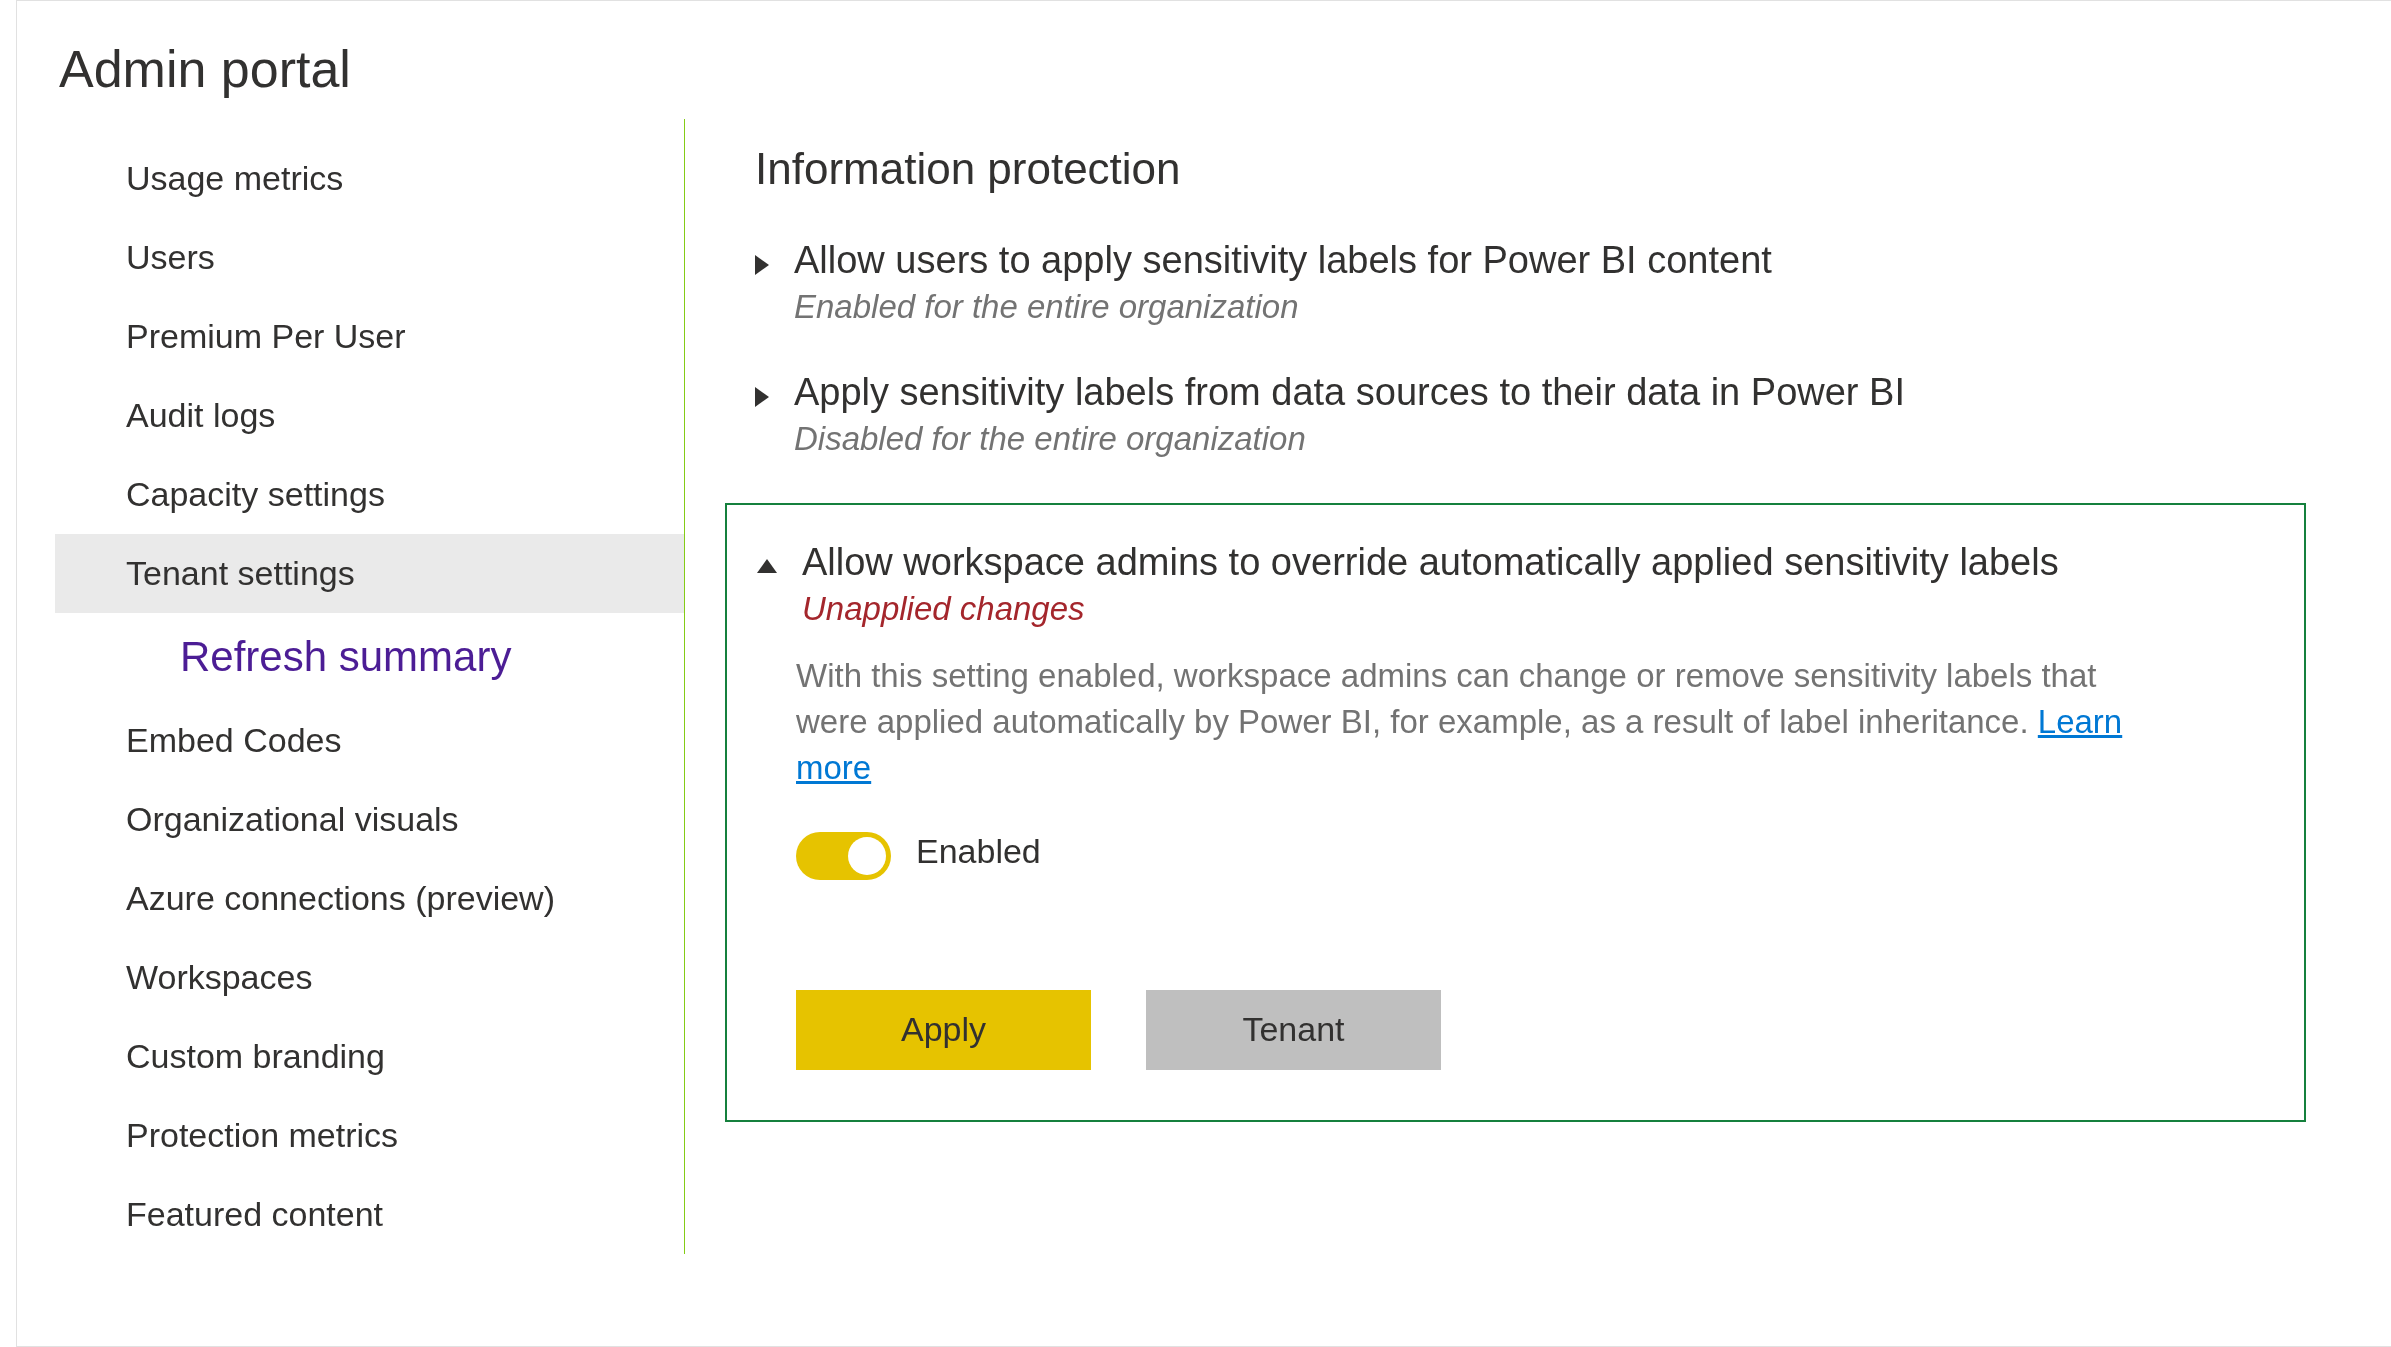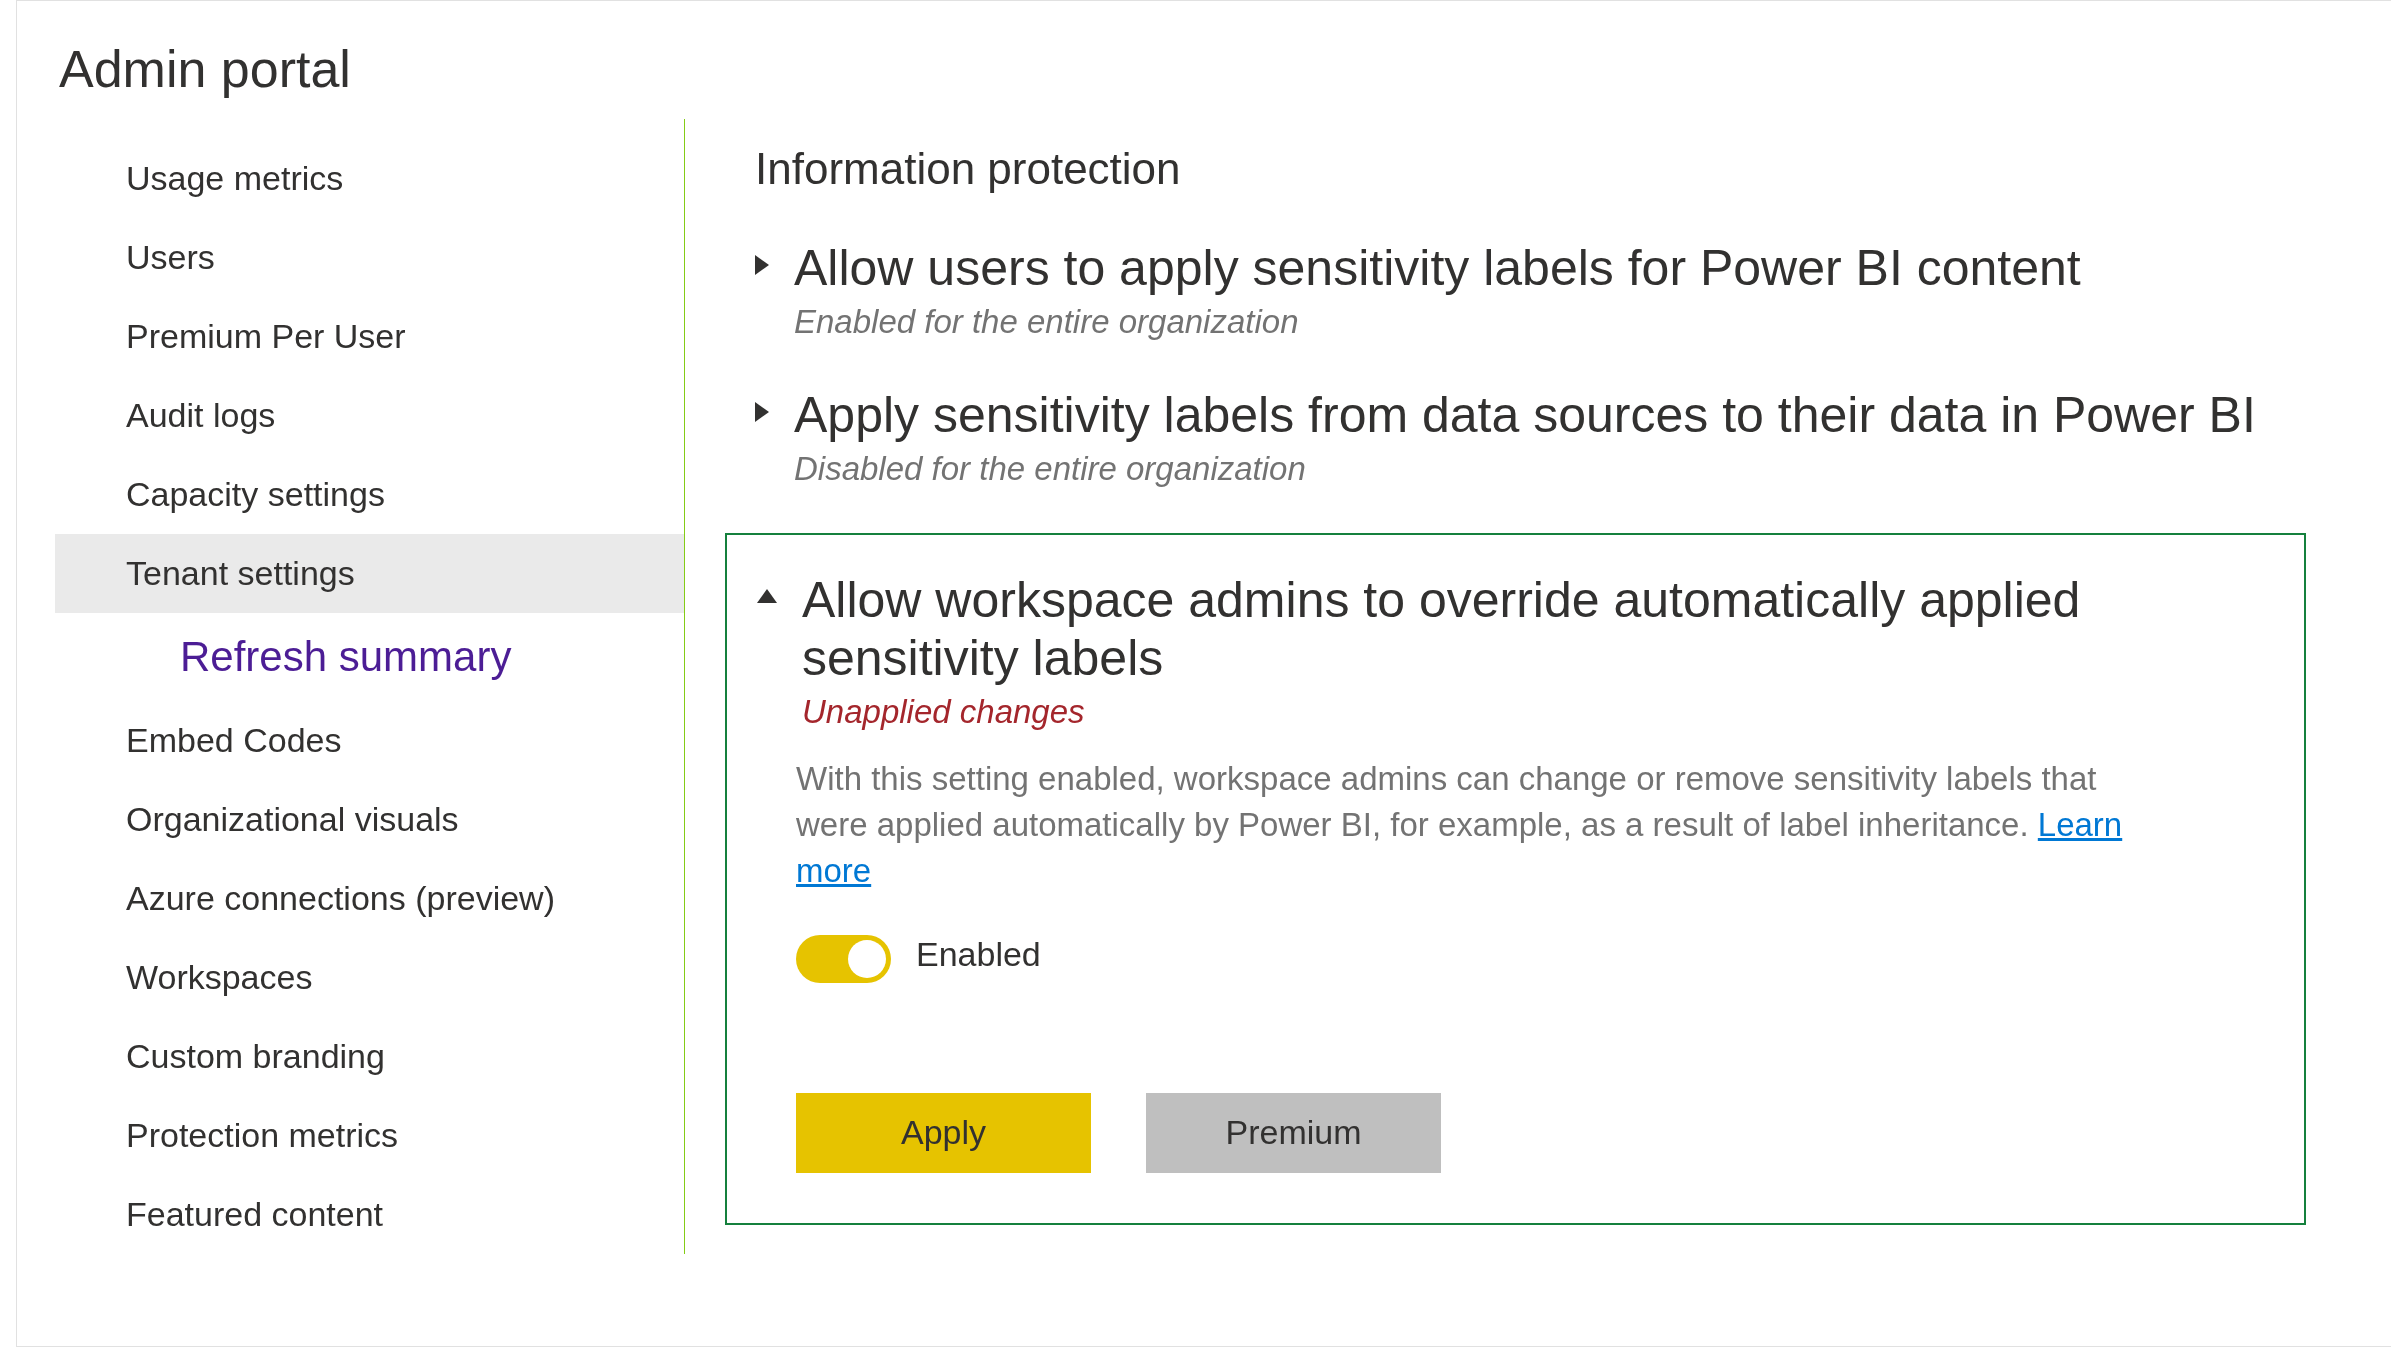--- a/index.html
+++ b/index.html
@@ -87,21 +87,21 @@
       border-left: 10px solid transparent;
       border-right: 10px solid transparent;
       border-bottom: 14px solid #323130;
       margin-top: 18px;
     }
     .setting-text-col {
       display: flex;
       flex-direction: column;
     }
     .setting-title {
-      font-size: 50px;
+      font-size: 38px;
       font-weight: 400;
       color: #323130;
     }
     .setting-status {
       font-size: 33px;
       font-style: italic;
       color: #737373;
       margin-top: 6px;
     }
     .setting-status.unapplied {
@@ -241,19 +241,19 @@
 
         <div class="toggle-row">
           <div class="toggle">
             <div class="toggle-knob"></div>
           </div>
           <span class="toggle-label">Enabled</span>
         </div>
 
         <div class="button-row">
           <button class="btn btn-primary">Apply</button>
-          <button class="btn btn-secondary">Premium</button>
+          <button class="btn btn-secondary">Tenant</button>
         </div>
       </div>
 
     </main>
   </div>
 </div>
 
 </body></html>

